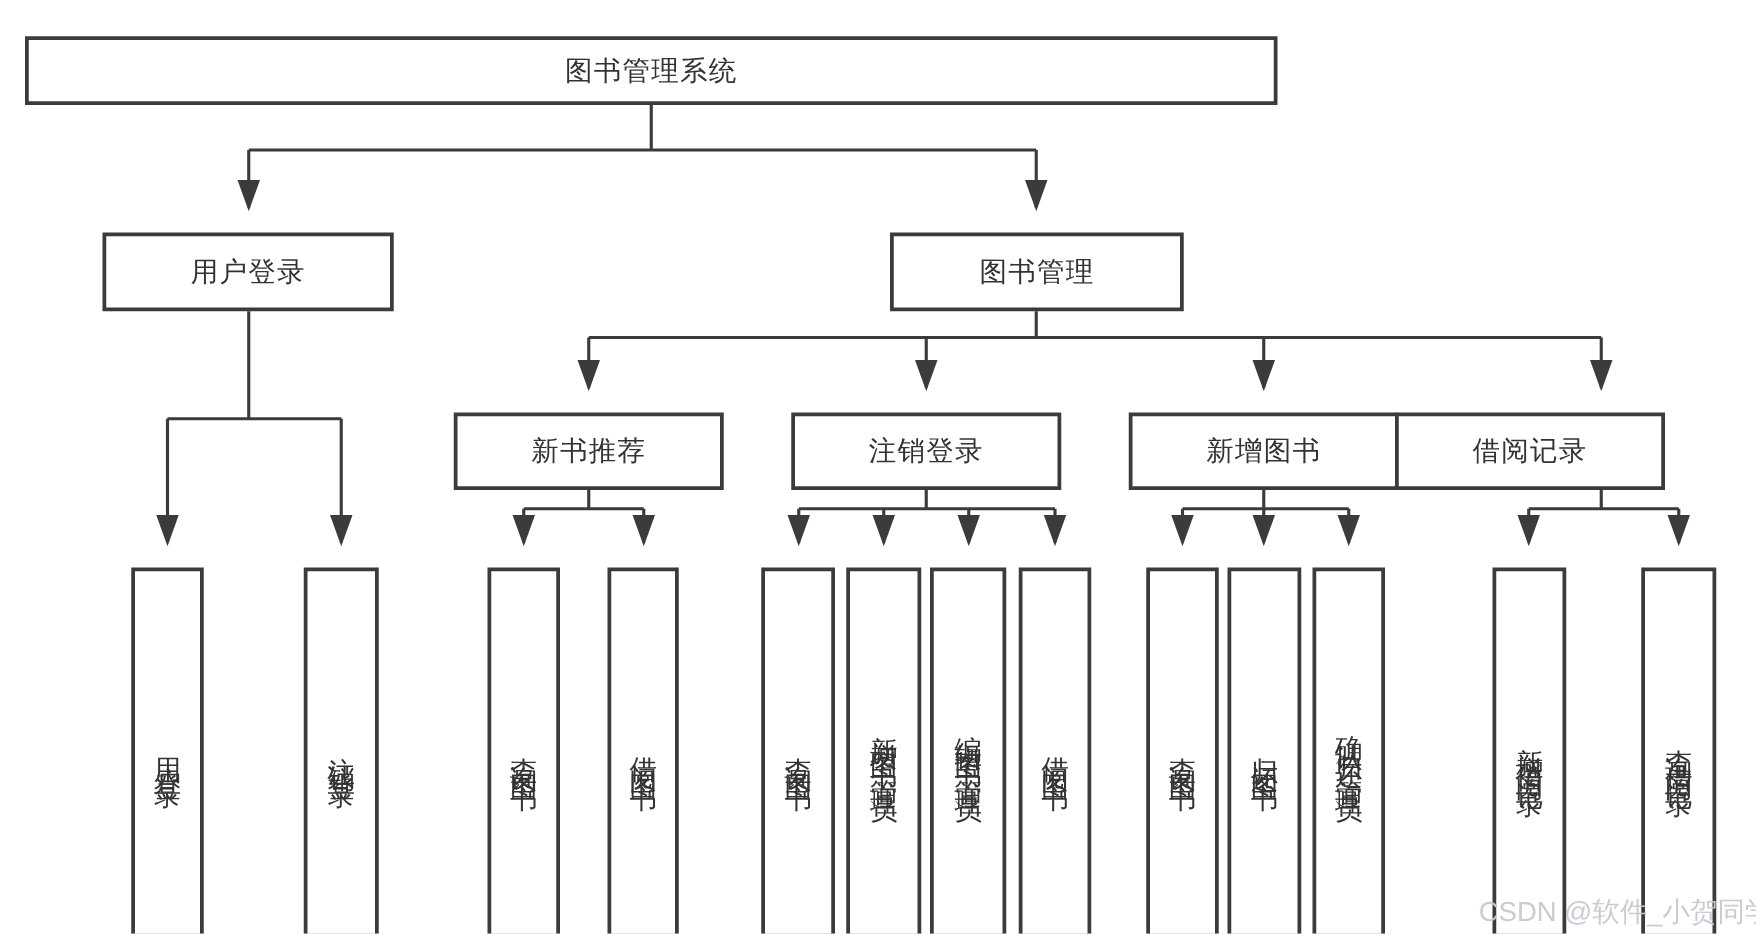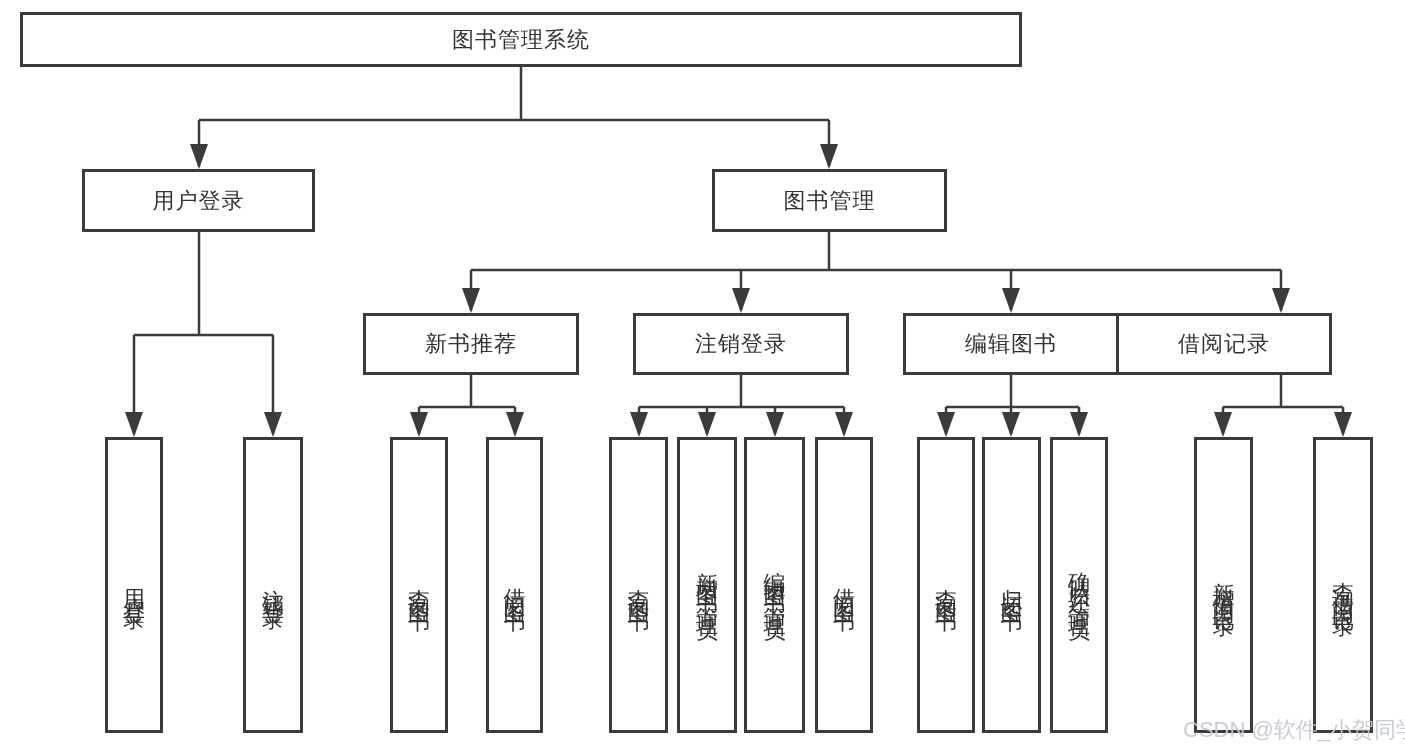--- a/index.html
+++ b/index.html
@@ -18,20 +18,21 @@
   .wires{position:absolute;left:0;top:0;width:1405px;height:747px;}
   .wires path{stroke:var(--line);stroke-width:2.5;fill:none;}
   .wires polygon{fill:var(--line);stroke:none;}
   .node{
     position:absolute;
     box-sizing:border-box;
     border:3px solid var(--line);
     background:#ffffff;
     display:flex;align-items:center;justify-content:center;
     color:var(--text);
+    margin-top:17px;
   }
   .hbox{font-size:22px;letter-spacing:1px;}
   .vbox{font-size:22px;}
   .vbox span{
     writing-mode:vertical-rl;
     text-orientation:mixed;
     letter-spacing:7px;
     line-height:1;
     white-space:nowrap;
   }
@@ -112,21 +113,21 @@
     <span>新书推荐</span>
   </div>
 
   <div class="node hbox n-l2-books">
     <span>图书管理</span>
   </div>
   <div class="node hbox n-l3-bor">
     <span>注销登录</span>
   </div>
   <div class="node hbox n-l3-cur">
-    <span>编辑图书</span>
+    <span>新增图书</span>
   </div>
   <div class="node hbox n-l3-recd">
     <span>借阅记录</span>
   </div>
 
   <div class="node vbox n-login-0">
     <span>用户登录</span>
   </div>
   <div class="node vbox n-login-1">
     <span>注销登录</span>

